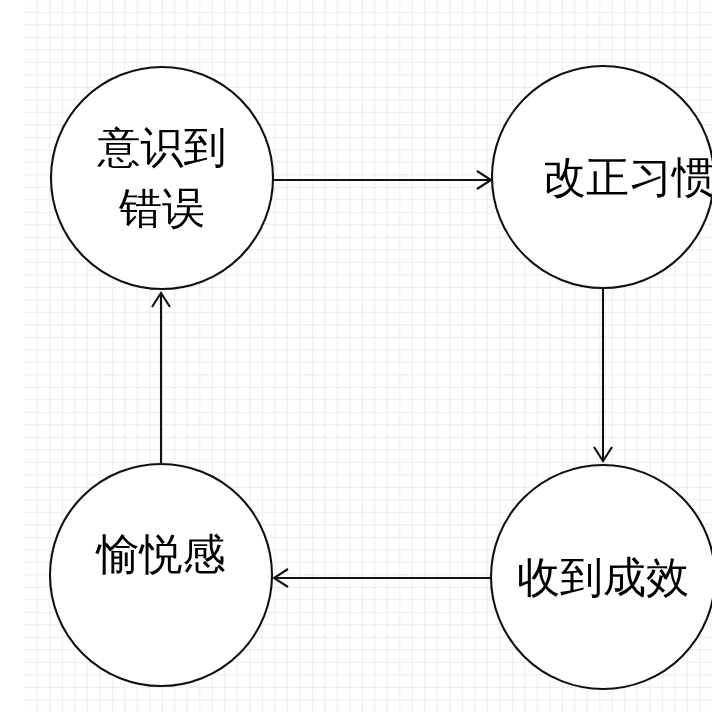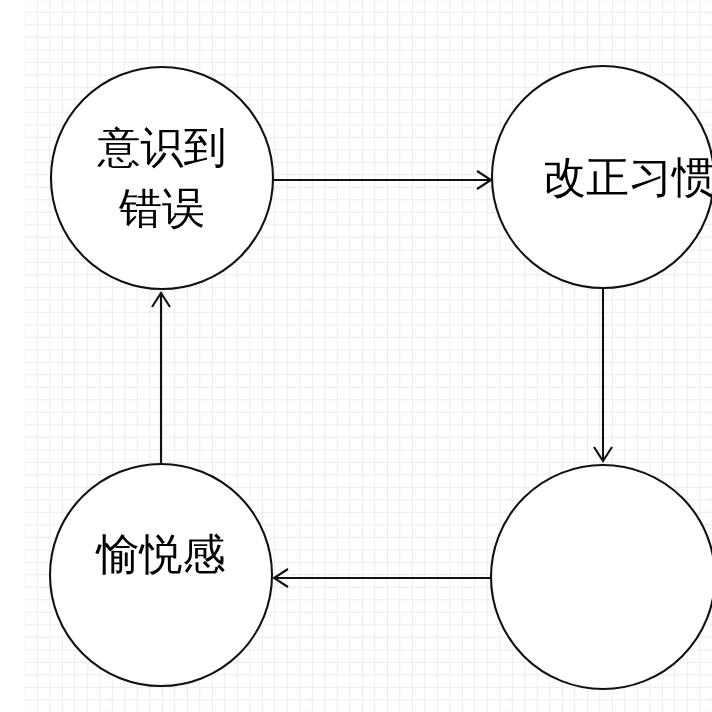--- a/index.html
+++ b/index.html
@@ -105,16 +105,17 @@
     <circle class="node-circle" cx="578" cy="177" r="111"></circle>
     <circle class="node-circle" cx="578" cy="577" r="112"></circle>
     <circle class="node-circle" cx="136" cy="575" r="111"></circle>
   </svg>
 
   <div class="node-label" style="left:137px; top:178px;">意识到
 错误</div>
 
   <div class="node-label" style="left:604px; top:177px;">改正习惯</div>
 
+  <div class="node-label" style="left:578px; top:577px;">收到成效</div>
 
   <div class="node-label" style="left:136px; top:554px;">愉悦感</div>
 
 </div>
 
 </body></html>

